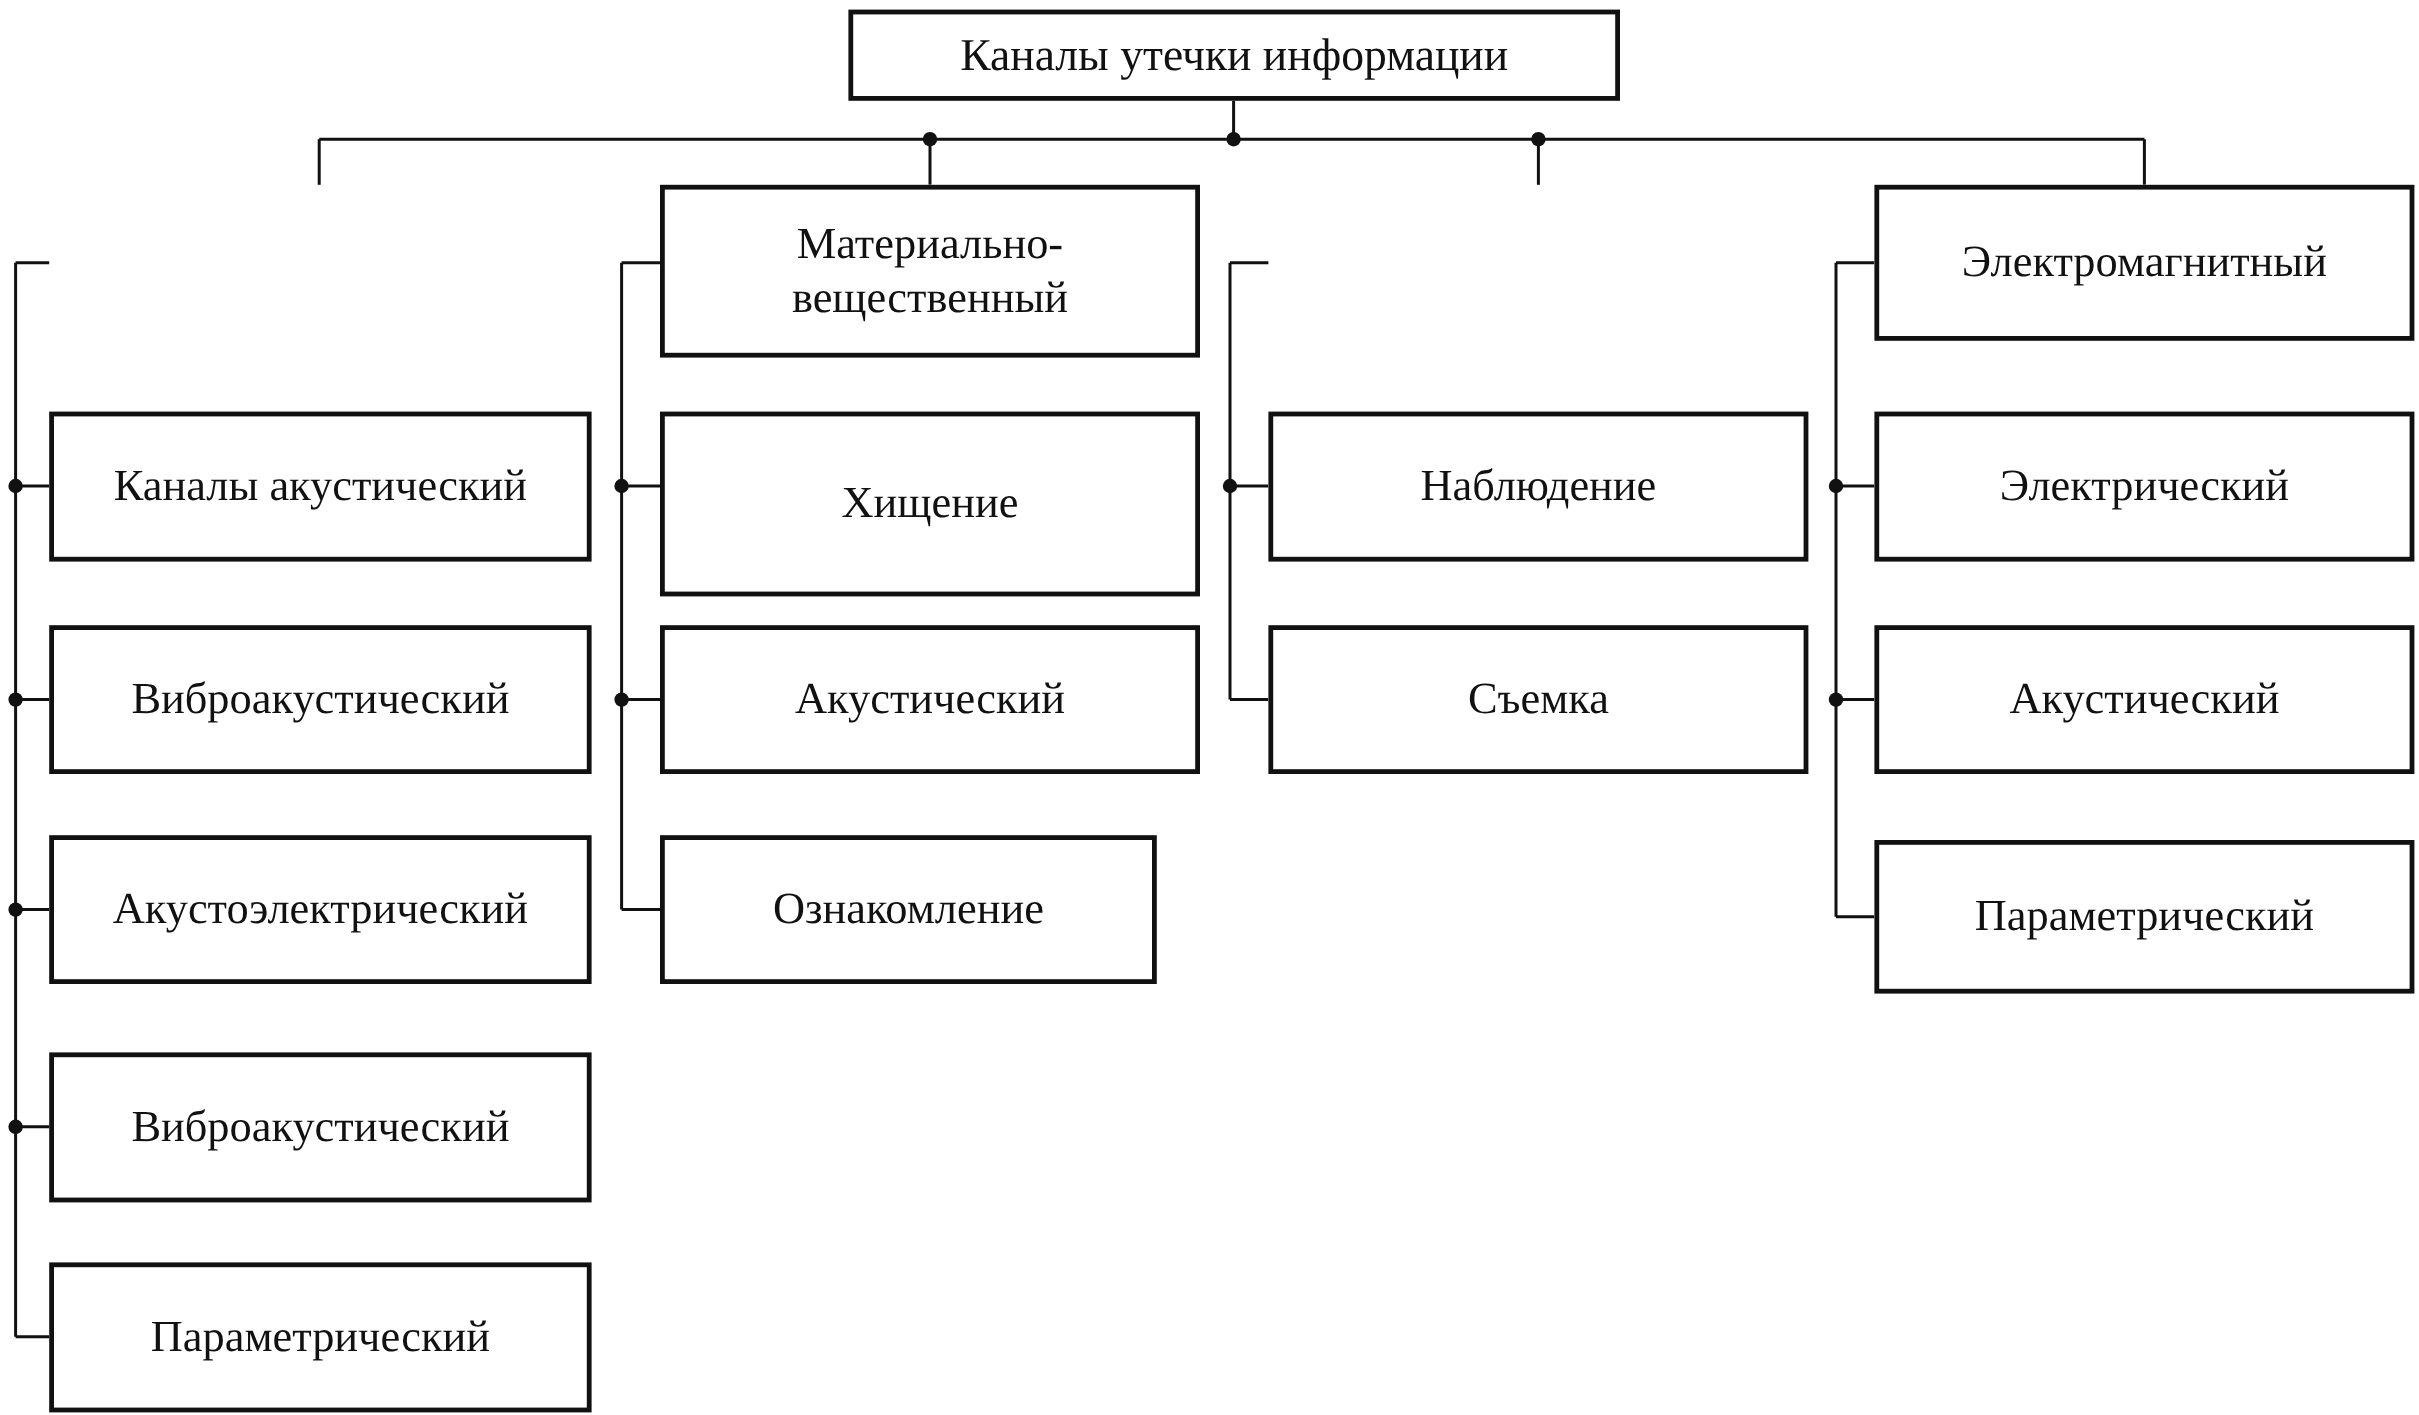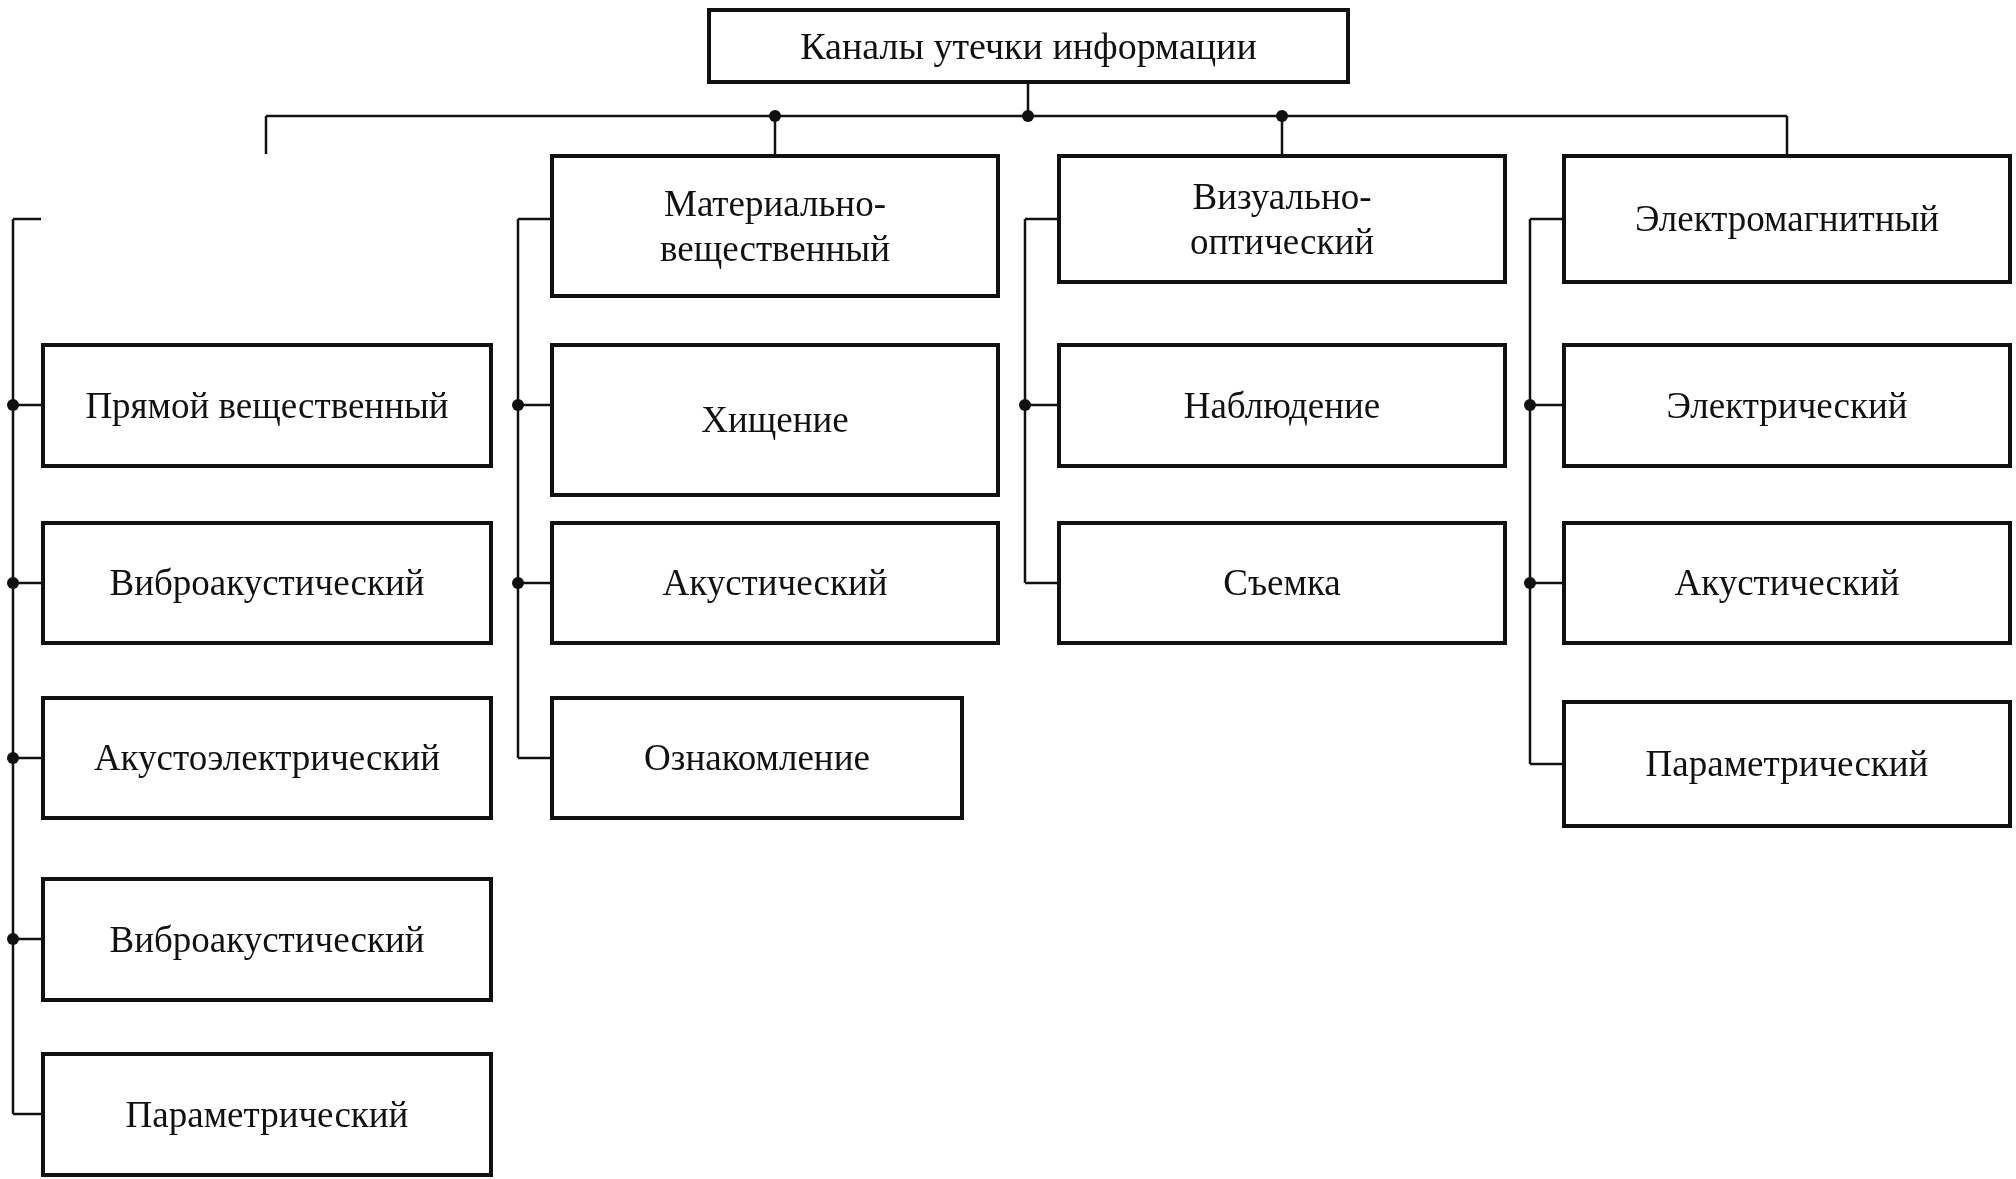--- a/index.html
+++ b/index.html
@@ -88,21 +88,21 @@
       <circle cx="1530" cy="405" r="6"></circle>
       <circle cx="1530" cy="583" r="6"></circle>
     </g>
   </svg>
 
   <div class="box title" style="left:707px; top:8px; width:643px; height:76px">
     <span>Каналы утечки информации</span>
   </div>
 
   <div class="box" style="left:41px; top:343px; width:452px; height:125px">
-    <span>Прямой вещественный</span>
+    <span>Каналы акустический</span>
   </div>
   <div class="box" style="left:41px; top:521px; width:452px; height:124px">
     <span>Виброакустический</span>
   </div>
   <div class="box" style="left:41px; top:696px; width:452px; height:124px">
     <span>Акустоэлектрический</span>
   </div>
   <div class="box" style="left:41px; top:877px; width:452px; height:125px">
     <span>Виброакустический</span>
   </div>
@@ -117,24 +117,20 @@
   <div class="box" style="left:550px; top:343px; width:450px; height:154px">
     <span>Хищение</span>
   </div>
   <div class="box" style="left:550px; top:521px; width:450px; height:124px">
     <span>Акустический</span>
   </div>
   <div class="box" style="left:550px; top:696px; width:414px; height:124px">
     <span>Ознакомление</span>
   </div>
 
-  <div class="box" style="left:1057px; top:154px; width:450px; height:130px">
-    <span>Визуально-
-оптический</span>
-  </div>
   <div class="box" style="left:1057px; top:343px; width:450px; height:125px">
     <span>Наблюдение</span>
   </div>
   <div class="box" style="left:1057px; top:521px; width:450px; height:124px">
     <span>Съемка</span>
   </div>
 
   <div class="box" style="left:1562px; top:154px; width:450px; height:130px">
     <span>Электромагнитный</span>
   </div>

